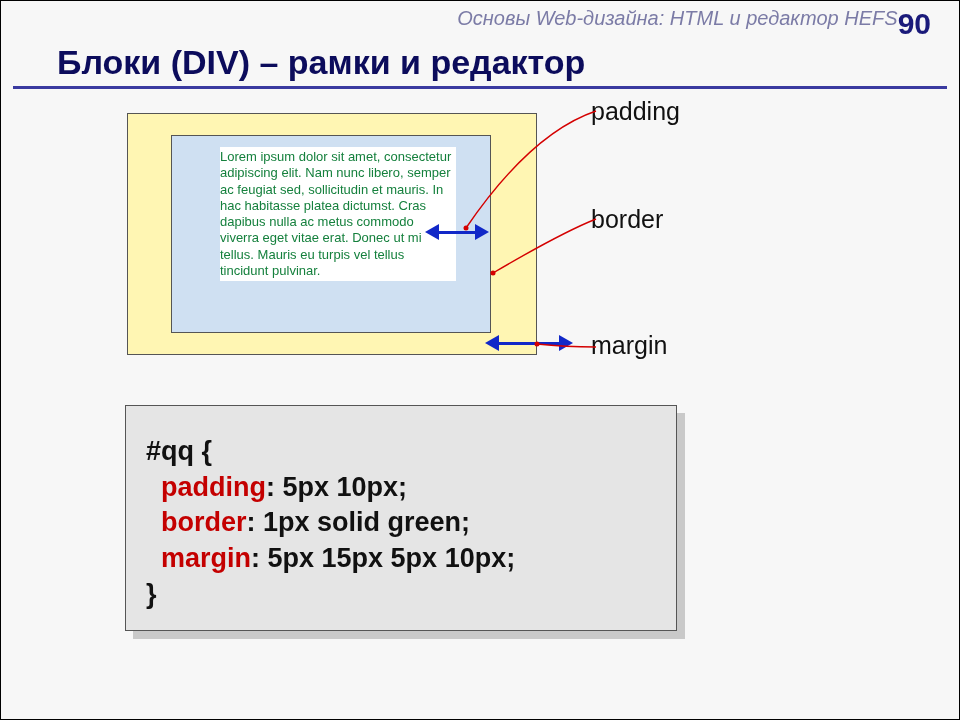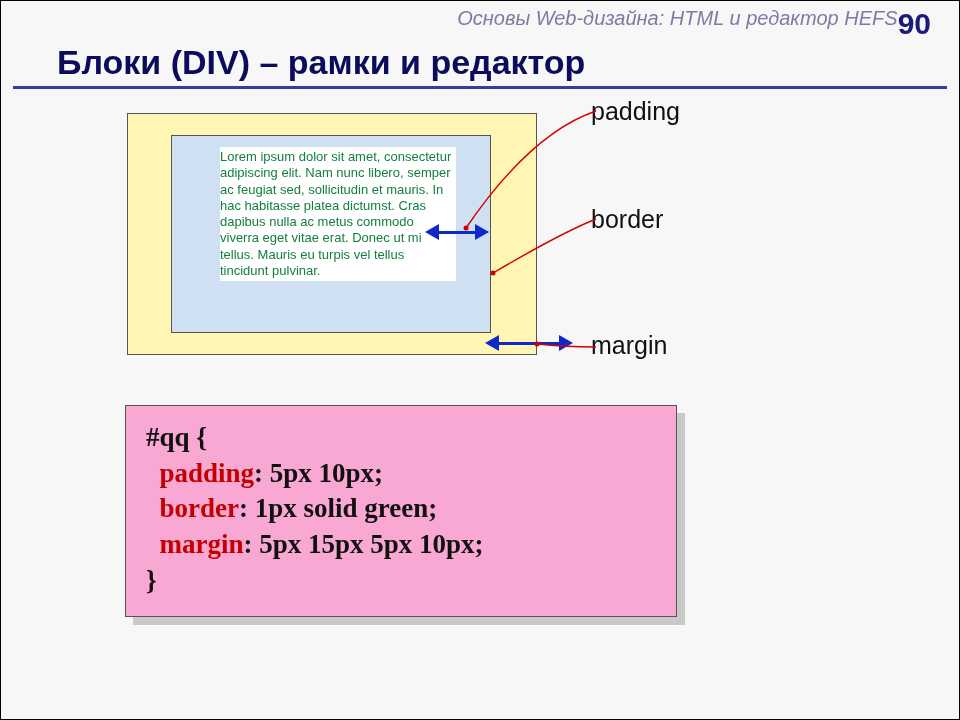--- a/index.html
+++ b/index.html
@@ -111,24 +111,24 @@
   }
   .code-shadow {
     position:absolute;
     left:8px; top:8px; right:-8px; bottom:-8px;
     background:#c9c9c9;
     z-index:0;
   }
   .code-box {
     position:relative;
     z-index:1;
-    background:#f9a8d4;
+    background:#e5e5e5;
     border:1px solid #555;
-    padding:14px 16px 18px 20px;
-    font-family:Liberation Serif, serif;
+    padding:28px 16px 18px 20px;
+    font-family:Liberation Sans, sans-serif;
     font-weight:bold;
     font-size:27px;
     color:#111;
     line-height:1.32;
     white-space:pre;
   }
   .kw { color:#c40000; }
 </style>
 </head>
 <body>

